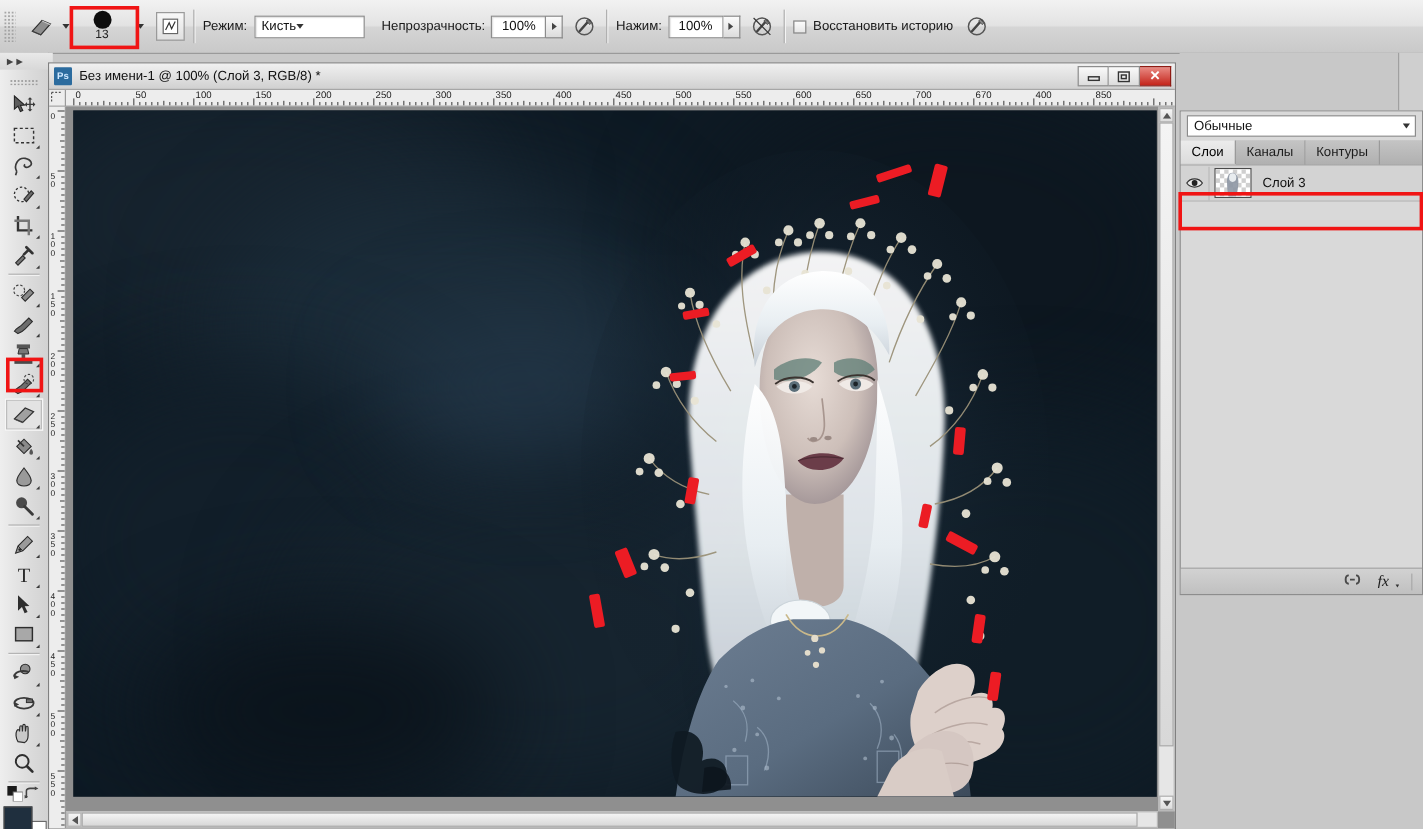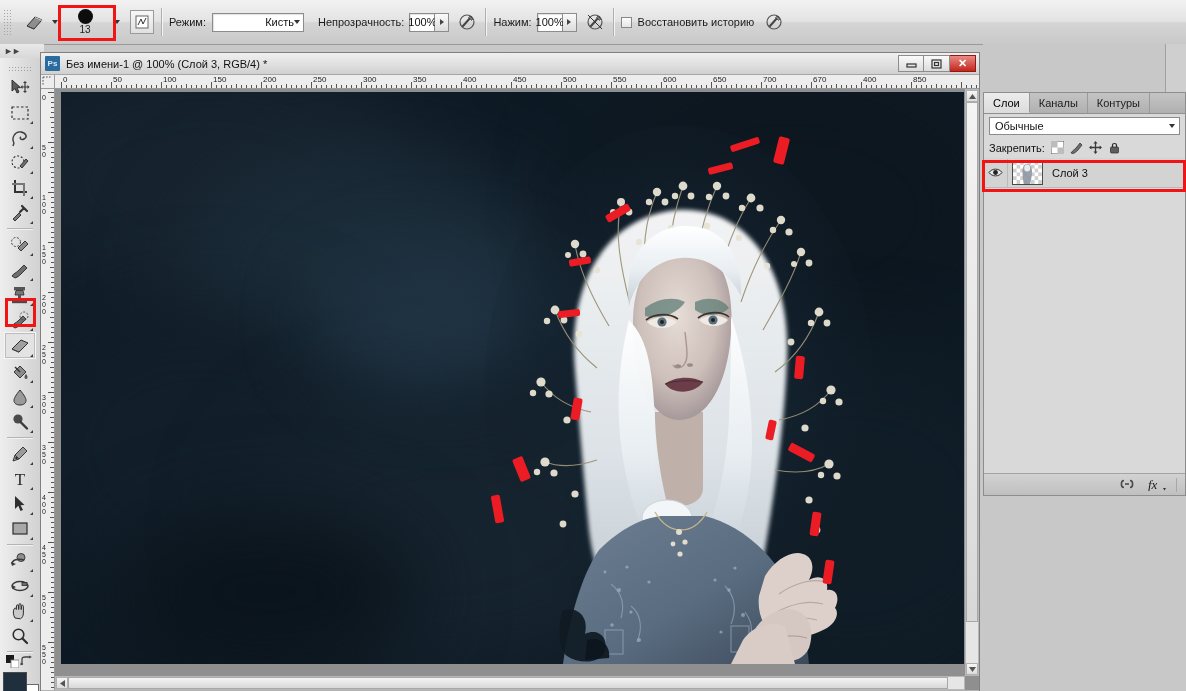--- a/index.html
+++ b/index.html
@@ -36,25 +36,25 @@
   }
   .brush-dot{width:15px;height:15px;border-radius:50%;background:#0d0d0d;margin-bottom:0px;}
   .brush-num{font-size:10px;color:#222;line-height:10px;margin-top:1px;}
   #brush-highlight{
     left:58px;top:5px;width:58px;height:36px;border:3px solid #f01414;box-sizing:border-box;
     pointer-events:none;
   }
   .icon-btn{width:22px;height:22px;display:flex;align-items:center;justify-content:center;}
   .combo{
     height:19px;min-width:86px;background:#fff;border:1px solid #8c8c8c;
-    display:flex;align-items:center;justify-content:flex-end;padding:0 3px 0 5px;
+    display:flex;align-items:center;justify-content:flex-start;padding:0 3px 0 5px;
     font-size:11px;box-sizing:border-box;box-shadow:inset 1px 1px 1px rgba(0,0,0,.12);
   }
   .numfield{
-    height:19px;width:26px;background:#fff;border:1px solid #8c8c8c;
+    height:19px;width:46px;background:#fff;border:1px solid #8c8c8c;
     display:flex;align-items:center;justify-content:center;font-size:11px;box-sizing:border-box;
     box-shadow:inset 1px 1px 1px rgba(0,0,0,.12);
   }
   .spin{
     width:14px;height:19px;border:1px solid #8c8c8c;border-left:none;box-sizing:border-box;
     background:linear-gradient(to bottom,#fbfbfb,#dcdcdc);
     display:flex;align-items:center;justify-content:center;
   }
   .tri-right{width:0;height:0;border-top:3.5px solid transparent;border-bottom:3.5px solid transparent;border-left:4px solid #444;}
   .chk{width:11px;height:11px;border:1px solid #888;background:linear-gradient(to bottom,#fcfcfc,#e6e6e6);box-sizing:border-box;}
@@ -474,21 +474,21 @@
     <span class="sw-fore"></span>
   </div>
 
 </div>
 <div id="eraser-highlight" class="abs"></div>
 
 <div id="doc-window" class="abs">
 
   <div id="doc-title">
     <span class="ps-logo">Ps</span>
-    <span id="doc-title-text">Без имени-1 @ 100% (Слой 3, RGB/4) *</span>
+    <span id="doc-title-text">Без имени-1 @ 100% (Слой 3, RGB/8) *</span>
     <span class="wbtns">
       <span class="wbtn">
         <svg width="11" height="9" viewBox="0 0 11 9">
             <rect x="1" y="5" width="9" height="3" fill="none" stroke="#333" stroke-width="1.2"></rect>
           </svg>
       </span>
       <span class="wbtn">
         <svg width="11" height="10" viewBox="0 0 11 10">
             <rect x="1" y="1" width="9" height="8" fill="none" stroke="#333" stroke-width="1.2"></rect>
             <rect x="3.5" y="3.5" width="4" height="3" fill="none" stroke="#333" stroke-width="1.2"></rect>
@@ -1103,61 +1103,34 @@
     
     
     
   </div>
 </div>
 
 <div id="right-top-fill" class="abs"></div>
 <div id="right-strip" class="abs"></div>
 
 <div id="layers-panel" class="abs">
+  <div id="blend-row">
+    <div id="blend-combo">
+      <span>Обычные</span>
+      <span class="tri-down"></span>
+    </div>
+  </div>
+
   <div id="panel-tabs">
     <div class="ptab active">Слои</div>
     <div class="ptab">Каналы</div>
     <div class="ptab">Контуры</div>
     <div style="flex:1;background:linear-gradient(to bottom,#c4c4c4,#b0b0b0);"></div>
   </div>
 
-  <div id="blend-row">
-    <div id="blend-combo">
-      <span>Обычные</span>
-      <span class="tri-down"></span>
-    </div>
-  </div>
-
-  <div id="lock-row">
-    <span style="font-size:11px;">Закрепить:</span>
-    <span>
-      <svg width="13" height="13" viewBox="0 0 13 13">
-          <rect x="0" y="0" width="13" height="13" fill="#fff" stroke="#555"></rect>
-          <rect x="0" y="0" width="6.5" height="6.5" fill="#bdbdbd"></rect>
-          <rect x="6.5" y="6.5" width="6.5" height="6.5" fill="#bdbdbd"></rect>
-        </svg>
-    </span>
-    <span>
-      <svg width="13" height="13" viewBox="0 0 13 13">
-          <path d="M1 12 C3 9 4 9 6 7 L10 2 L12 4 L8 9 C6 11 5 12 3 12.5 Z" fill="#6e6e6e" stroke="#2a2a2a" stroke-width=".7"></path>
-        </svg>
-    </span>
-    <span>
-      <svg width="13" height="13" viewBox="0 0 13 13">
-          <path d="M6.5 1 L6.5 12 M1 6.5 L12 6.5" stroke="#3a3a3a" stroke-width="1.3"></path>
-          <path d="M6.5 0 l2 2.4 h-4 Z M6.5 13 l2 -2.4 h-4 Z M0 6.5 l2.4 -2 v4 Z M13 6.5 l-2.4 -2 v4 Z" fill="#3a3a3a"></path>
-        </svg>
-    </span>
-    <span>
-      <svg width="13" height="13" viewBox="0 0 13 13">
-          <rect x="2.5" y="6" width="8" height="6" rx="1" fill="#5e5e5e" stroke="#2a2a2a" stroke-width=".7"></rect>
-          <path d="M4.5 6 L4.5 4 C4.5 2 8.5 2 8.5 4 L8.5 6" fill="none" stroke="#2a2a2a" stroke-width="1.2"></path>
-        </svg>
-    </span>
-  </div>
 
   <div id="layer-list">
 
 
     <div class="layer-row">
       <span class="eye-cell">
         <svg width="15" height="11" viewBox="0 0 15 11">
             <path d="M1 5.5 C4 1 11 1 14 5.5 C11 10 4 10 1 5.5 Z" fill="#e9e9e9" stroke="#333" stroke-width="1"></path>
             <circle cx="7.5" cy="5.5" r="2.4" fill="#222"></circle>
           </svg>

